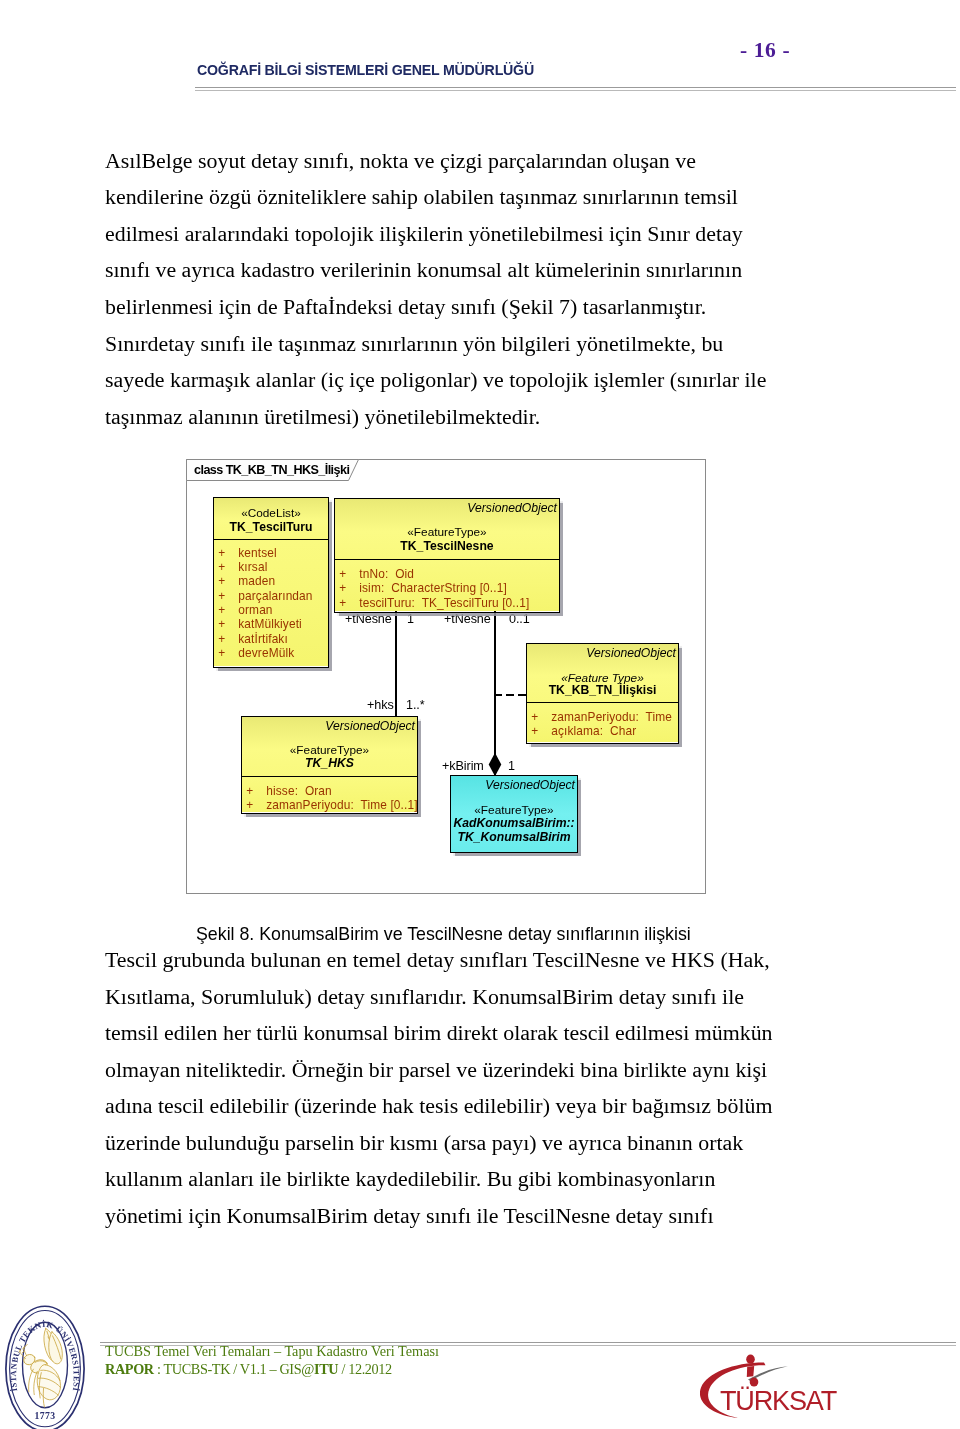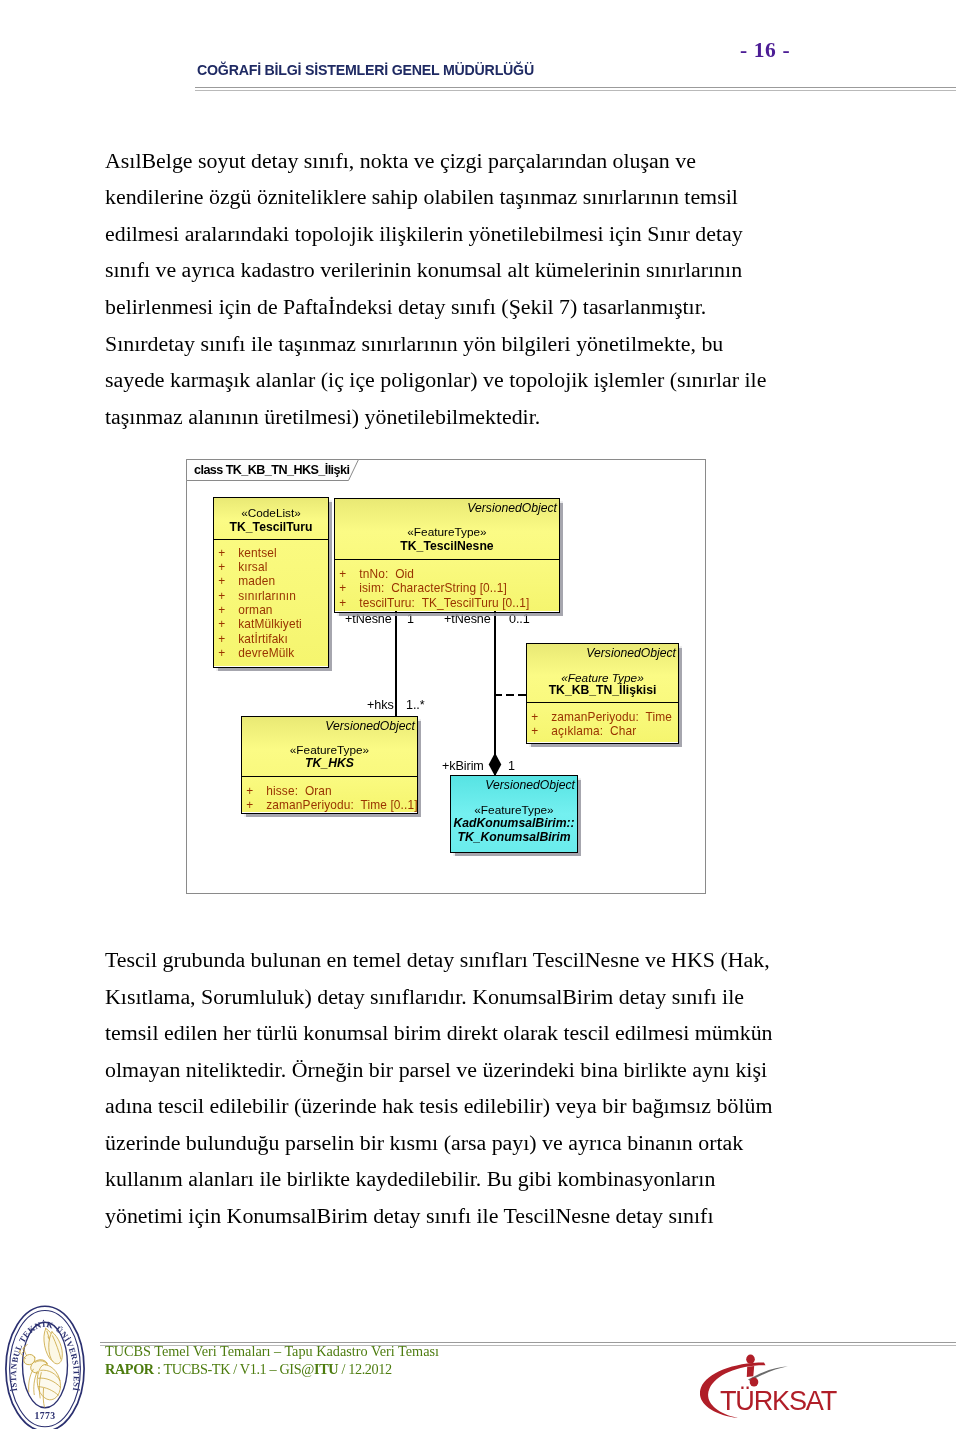--- a/index.html
+++ b/index.html
@@ -126,21 +126,21 @@
     <div id="uml-classes">
         <div class="ucls" style="left: 27px; top: 38px; width: 116px; height: 171px;">
           <div class="head" style="height: 41.4px;">
             <div class="stereo" style="position: absolute; left: 0px; right: 0px; top: 7.5px;">«CodeList»</div>
             <div class="cname" style="position: absolute; left: 0px; right: 0px; top: 21.5px;">TK_TescilTuru</div>
           </div>
           <div class="body" style="height: 126.4px;">
             <div class="attr" style="left: 4.3px; top: 5.2px;"><span class="pl">+</span><span class="tx">kentsel</span></div>
             <div class="attr" style="left: 4.3px; top: 19.52px;"><span class="pl">+</span><span class="tx">kırsal</span></div>
             <div class="attr" style="left: 4.3px; top: 33.84px;"><span class="pl">+</span><span class="tx">maden</span></div>
-            <div class="attr" style="left: 4.3px; top: 48.16px;"><span class="pl">+</span><span class="tx">sınırlarının</span></div>
+            <div class="attr" style="left: 4.3px; top: 48.16px;"><span class="pl">+</span><span class="tx">parçalarından</span></div>
             <div class="attr" style="left: 4.3px; top: 62.48px;"><span class="pl">+</span><span class="tx">orman</span></div>
             <div class="attr" style="left: 4.3px; top: 76.8px;"><span class="pl">+</span><span class="tx">katMülkiyeti</span></div>
             <div class="attr" style="left: 4.3px; top: 91.12px;"><span class="pl">+</span><span class="tx">katİrtifakı</span></div>
             <div class="attr" style="left: 4.3px; top: 105.44px;"><span class="pl">+</span><span class="tx">devreMülk</span></div>
           </div>
         </div>
         <div class="ucls" style="left: 148px; top: 39px; width: 226px; height: 115px;">
           <div class="head" style="height: 60.4px;">
             <div class="tagged">VersionedObject</div>
             <div class="stereo" style="position: absolute; left: 0px; right: 0px; top: 25.5px;">«FeatureType»</div>
@@ -178,20 +178,21 @@
           <div class="head" style="height: 76.4px;">
             <div class="tagged">VersionedObject</div>
             <div class="stereo" style="position: absolute; left: 0px; right: 0px; top: 26.5px;">«FeatureType»</div>
             <div class="cname it" style="position: absolute; left: 0px; right: 0px; top: 40px;">KadKonumsalBirim::</div>
             <div class="cname it" style="position: absolute; left: 0px; right: 0px; top: 54px;">TK_KonumsalBirim</div>
           </div>
         </div>
       </div>
   </div>
 
+  <div class="caption" style="left:196px;top:924px;">Şekil 8. KonumsalBirim ve TescilNesne detay sınıflarının ilişkisi</div>
 
   <div id="para3">
       <div class="btext" style="left: 105px; top: 949px;">Tescil grubunda bulunan en temel detay sınıfları TescilNesne ve HKS (Hak,</div>
       <div class="btext" style="left: 105px; top: 985.5px;">Kısıtlama, Sorumluluk) detay sınıflarıdır. KonumsalBirim detay sınıfı ile</div>
       <div class="btext" style="left: 105px; top: 1022px;">temsil edilen her türlü konumsal birim direkt olarak tescil edilmesi mümkün</div>
       <div class="btext" style="left: 105px; top: 1058.5px;">olmayan niteliktedir. Örneğin bir parsel ve üzerindeki bina birlikte aynı kişi</div>
       <div class="btext" style="left: 105px; top: 1095px;">adına tescil edilebilir (üzerinde hak tesis edilebilir) veya bir bağımsız bölüm</div>
       <div class="btext" style="left: 105px; top: 1131.5px;">üzerinde bulunduğu parselin bir kısmı (arsa payı) ve ayrıca binanın ortak</div>
       <div class="btext" style="left: 105px; top: 1168px;">kullanım alanları ile birlikte kaydedilebilir. Bu gibi kombinasyonların</div>
       <div class="btext" style="left: 105px; top: 1204.5px;">yönetimi için KonumsalBirim detay sınıfı ile TescilNesne detay sınıfı</div>

